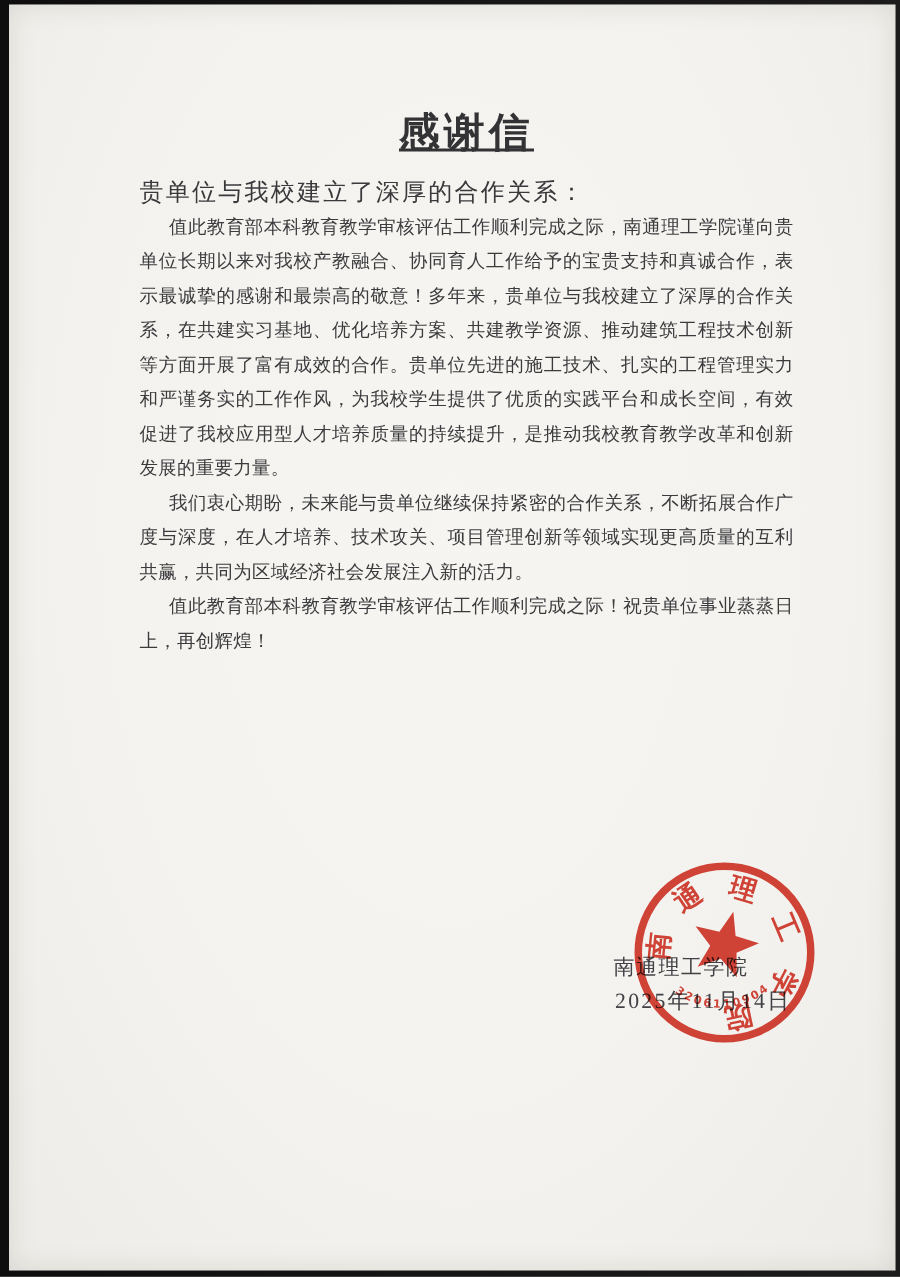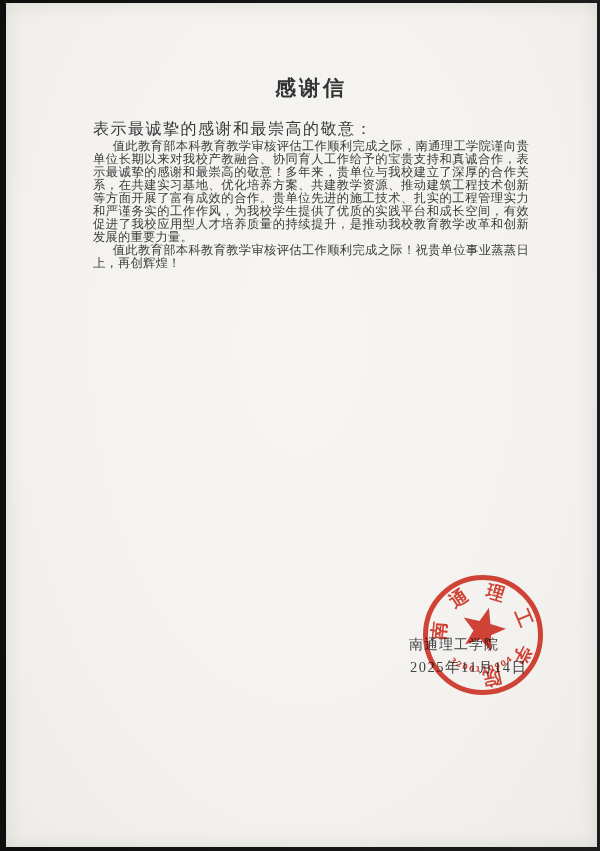--- a/index.html
+++ b/index.html
@@ -21,36 +21,37 @@
       radial-gradient(ellipse at 50% 40%, #f6f5f1 0%, #f3f2ee 60%, #edece8 100%);
     box-shadow:inset 0 0 18px rgba(120,115,105,.18);
   }
   .content{
     position:absolute;
     left:87px;right:68px;top:0;
     color:#3b3b3e;
   }
   .title{
     margin:70px 0 0 0;
-    font-size:21px;line-height:30px;
+    font-size:27px;line-height:30px;
     font-weight:bold;
     text-align:center;
     letter-spacing:3px;
     color:#333336;
+    text-decoration:underline;
   }
   .salutation{
     margin-top:15px;
     font-size:16px;line-height:22px;
     letter-spacing:1.5px;
     color:#39393c;
   }
   .body p{
     margin:0;
     font-size:12.3px;
-    line-height:13px;
+    line-height:23px;
     letter-spacing:.2px;
     text-align:justify;
     text-indent:1.6em;
     color:#3b3b3e;
   }
   .signature{
     position:absolute;
     left:403px;top:633px;
     font-size:14px;letter-spacing:1px;
     color:#424246;
@@ -71,23 +72,24 @@
   .stamp svg{display:block;}
 </style>
 </head>
 <body>
 
 <div class="scan">
   <div class="paper">
 
     <div class="content">
       <h1 class="title">感谢信</h1>
-      <div class="salutation">表示最诚挚的感谢和最崇高的敬意：</div>
+      <div class="salutation">贵单位与我校建立了深厚的合作关系：</div>
       <div class="body">
         <p>值此教育部本科教育教学审核评估工作顺利完成之际，南通理工学院谨向贵单位长期以来对我校产教融合、协同育人工作给予的宝贵支持和真诚合作，表示最诚挚的感谢和最崇高的敬意！多年来，贵单位与我校建立了深厚的合作关系，在共建实习基地、优化培养方案、共建教学资源、推动建筑工程技术创新等方面开展了富有成效的合作。贵单位先进的施工技术、扎实的工程管理实力和严谨务实的工作作风，为我校学生提供了优质的实践平台和成长空间，有效促进了我校应用型人才培养质量的持续提升，是推动我校教育教学改革和创新发展的重要力量。</p>
+        <p>我们衷心期盼，未来能与贵单位继续保持紧密的合作关系，不断拓展合作广度与深度，在人才培养、技术攻关、项目管理创新等领域实现更高质量的互利共赢，共同为区域经济社会发展注入新的活力。</p>
         <p>值此教育部本科教育教学审核评估工作顺利完成之际！祝贵单位事业蒸蒸日上，再创辉煌！</p>
       </div>
     </div>
 
     <div class="signature">南通理工学院</div>
     <div class="date">2025年11月14日</div>
 
     <div class="stamp">
       <svg width="140" height="140" viewBox="0 0 140 140">
 

